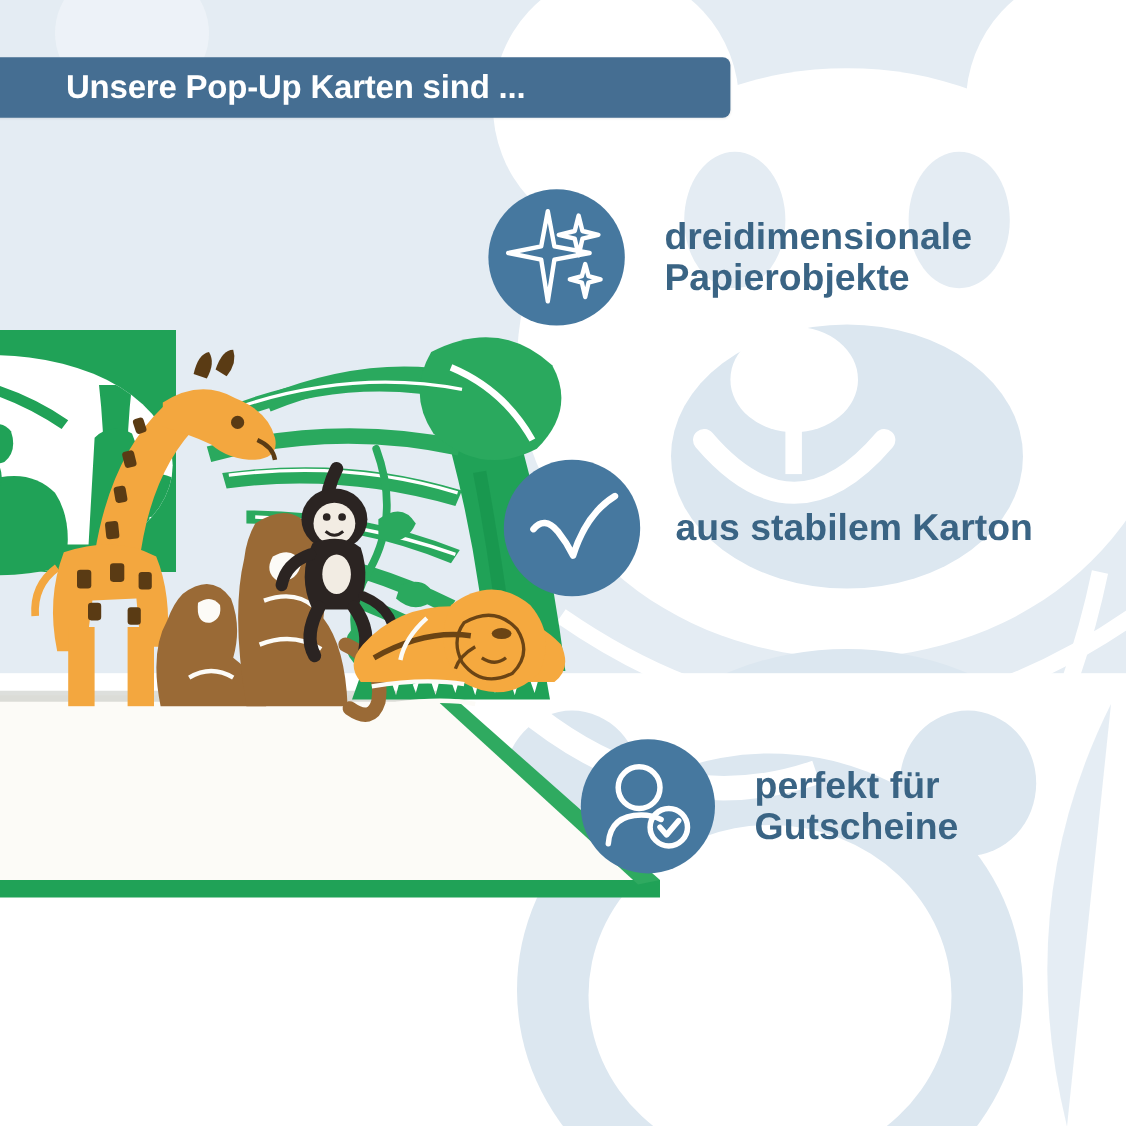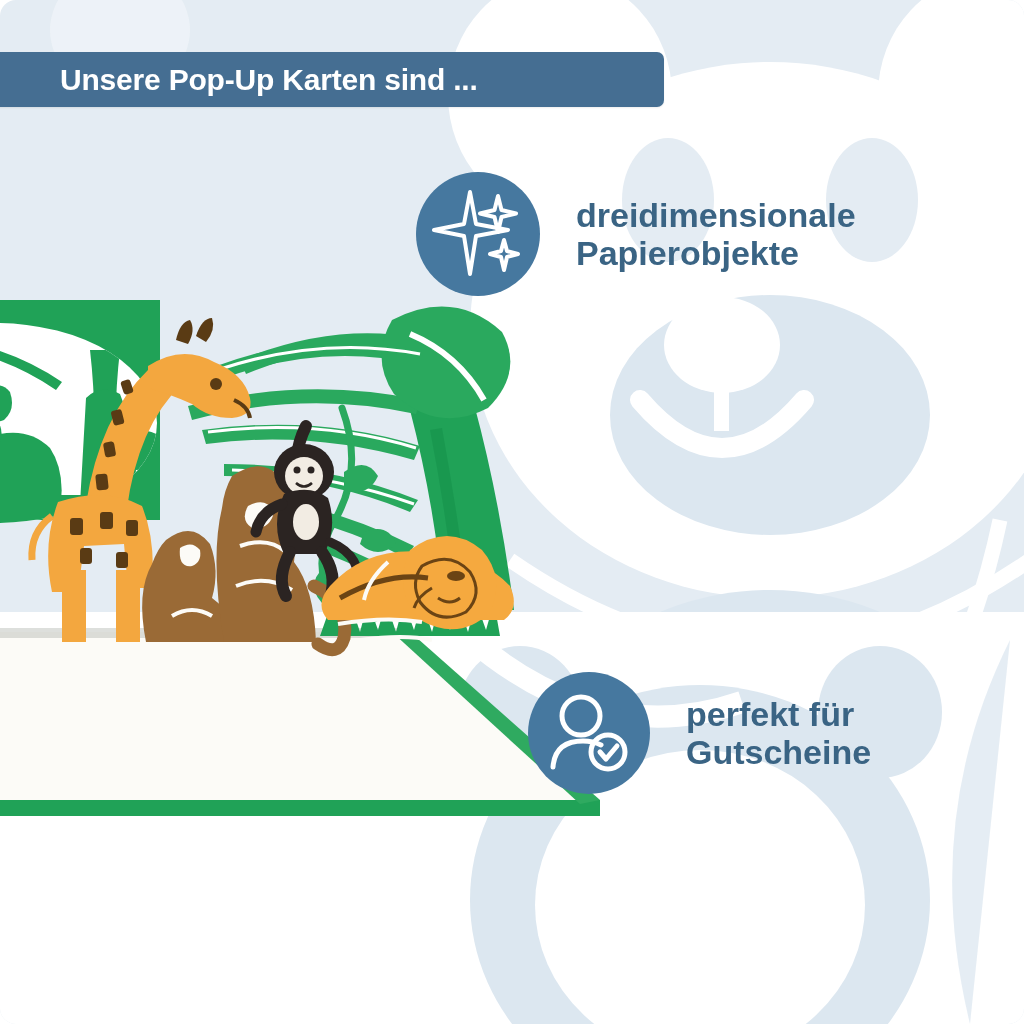--- a/index.html
+++ b/index.html
@@ -1,21 +1,21 @@
 <!DOCTYPE html>
 <html><head>
 <meta charset="utf-8">
 <style>
   html,body{margin:0;padding:0;}
   body{
     width:1024px;height:1024px;overflow:hidden;position:relative;
     background:#ffffff;
     font-family:"Liberation Sans",sans-serif;
   }
-  #stage{position:absolute;inset:0;width:1024px;height:1024px;overflow:hidden;border-radius:16px;}
+  #stage{position:absolute;inset:0;width:1024px;height:1024px;overflow:hidden;}
 
   
   .bg-base{position:absolute;inset:0;background:#e4ecf3;}
   .bg-svg{position:absolute;inset:0;width:1024px;height:1024px;}
 
   
   .banner{
     position:absolute;left:-14px;top:52px;
     width:678px;height:55px;
     background:#456e92;
@@ -43,21 +43,21 @@
     position:relative;
   }
   .badge svg{display:block;}
   .feature-text{
     color:#3a6484;
     font-weight:bold;
     line-height:1.12;
     white-space:pre-line;
   }
 
-  #feature-1{left:416px;top:172px;}
+  #feature-1{left:444px;top:172px;}
   #feature-1 .badge{width:124px;height:124px;}
   #feature-1 .feature-text{margin-left:36px;font-size:34px;}
 
   #feature-2{left:458px;top:418px;}
   #feature-2 .badge{width:124px;height:124px;}
   #feature-2 .feature-text{margin-left:32px;font-size:34px;}
 
   #feature-3{left:528px;top:672px;}
   #feature-3 .badge{width:122px;height:122px;}
   #feature-3 .feature-text{margin-left:36px;font-size:34px;}
@@ -298,20 +298,28 @@
       <svg width="92" height="92" viewBox="0 0 92 92">
         <path d="M38 4 L44 36 L76 42 L44 48 L38 86 L32 48 L2 42 L32 36 Z" fill="none" stroke="#ffffff" stroke-width="4" stroke-linejoin="round"></path>
         <path d="M66 8 L69.5 22 L84 25.5 L69.5 29 L66 44 L62.5 29 L48 25.5 L62.5 22 Z" fill="none" stroke="#ffffff" stroke-width="4" stroke-linejoin="round"></path>
         <path d="M72 52 L75 63 L86 66 L75 69 L72 82 L69 69 L58 66 L69 63 Z" fill="none" stroke="#ffffff" stroke-width="4" stroke-linejoin="round"></path>
       </svg>
     </div>
     <div class="feature-text">dreidimensionale
 Papierobjekte</div>
   </div>
 
+  <div class="feature" id="feature-2">
+    <div class="badge">
+      <svg width="86" height="86" viewBox="0 0 86 86">
+        <path d="M8 44 q10 -12 22 2 q8 10 14 22 q12 -38 38 -54" fill="none" stroke="#ffffff" stroke-width="6" stroke-linecap="round" stroke-linejoin="round"></path>
+      </svg>
+    </div>
+    <div class="feature-text">aus stabilem Karton</div>
+  </div>
 
   <div class="feature" id="feature-3">
     <div class="badge">
       <svg width="88" height="88" viewBox="0 0 88 88">
         <circle cx="36" cy="27" r="19" fill="none" stroke="#ffffff" stroke-width="5"></circle>
         <path d="M8 78 q2 -26 30 -26 q10 0 18 4" fill="none" stroke="#ffffff" stroke-width="5" stroke-linecap="round"></path>
         <circle cx="63" cy="63" r="17" fill="none" stroke="#ffffff" stroke-width="5"></circle>
         <path d="M55 63 l6 7 11 -13" fill="none" stroke="#ffffff" stroke-width="5" stroke-linecap="round" stroke-linejoin="round"></path>
       </svg>
     </div>

